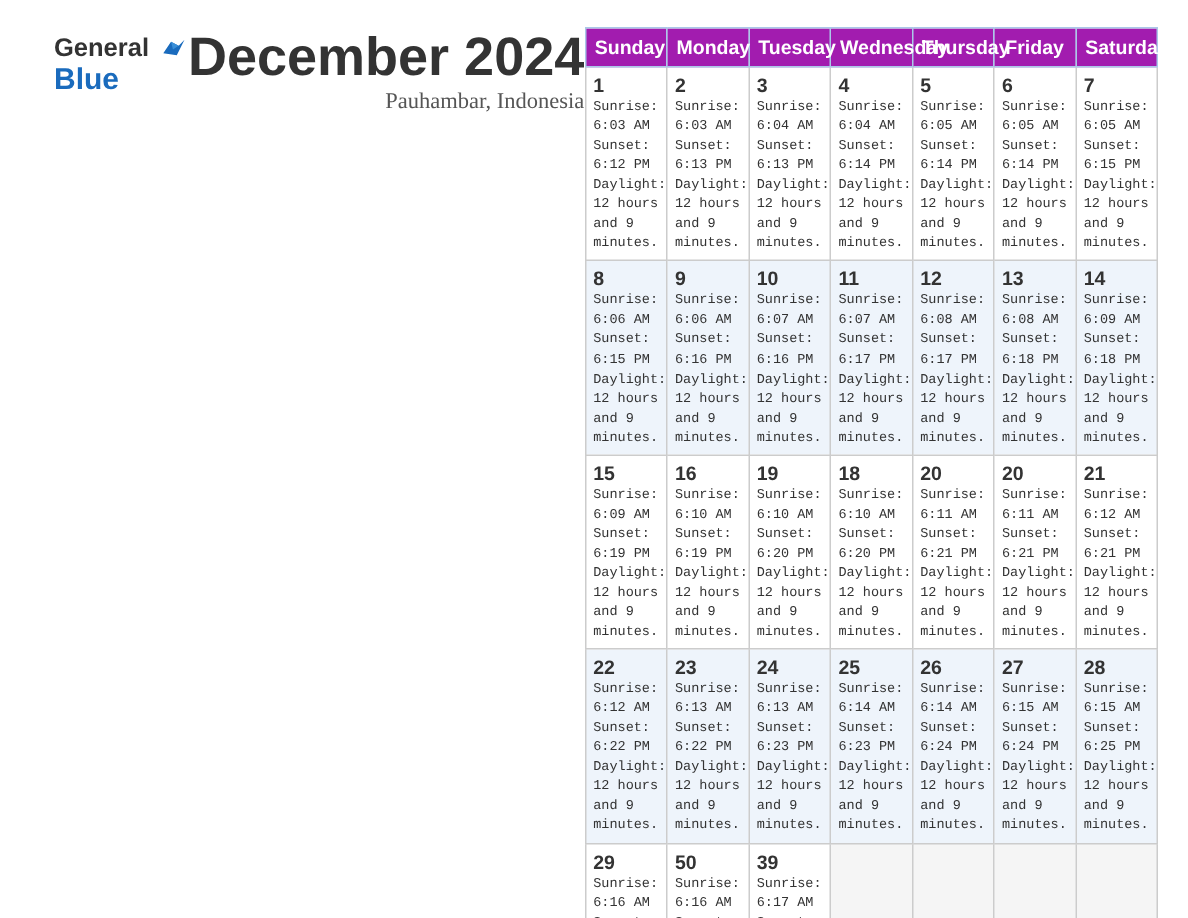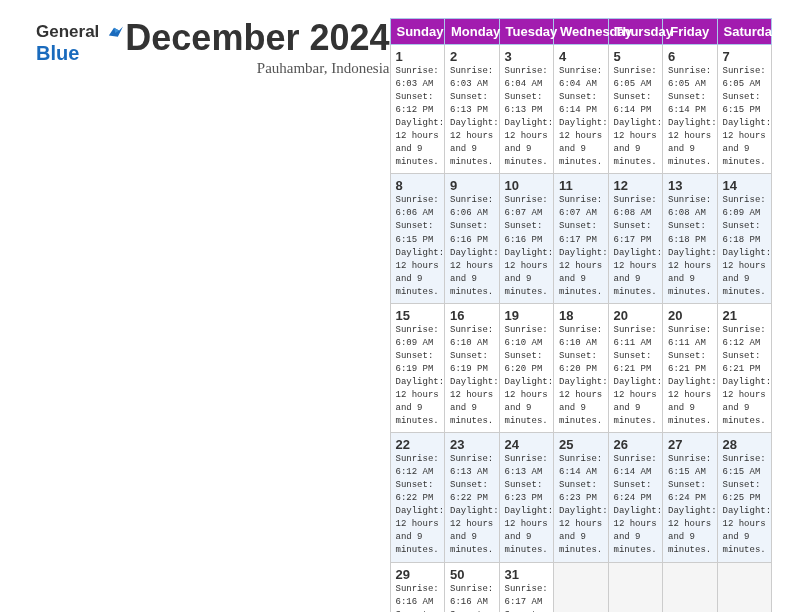--- a/index.html
+++ b/index.html
@@ -319,21 +319,21 @@
             Sunrise: 6:16 AM<br>Sunset: 6:25 PM<br>Daylight: 12 hours<br>and 9 minutes.
           </div>
         </td>
         <td>
           <span class="day-num">50</span>
           <div class="day-info">
             Sunrise: 6:16 AM<br>Sunset: 6:26 PM<br>Daylight: 12 hours<br>and 9 minutes.
           </div>
         </td>
         <td>
-          <span class="day-num">31</span>
+          <span class="day-num">39</span>
           <div class="day-info">
             Sunrise: 6:17 AM<br>Sunset: 6:26 PM<br>Daylight: 12 hours<br>and 9 minutes.
           </div>
         </td>
         <td class="empty-cell"></td>
         <td class="empty-cell"></td>
         <td class="empty-cell"></td>
         <td class="empty-cell"></td>
       </tr>
     </tbody>

